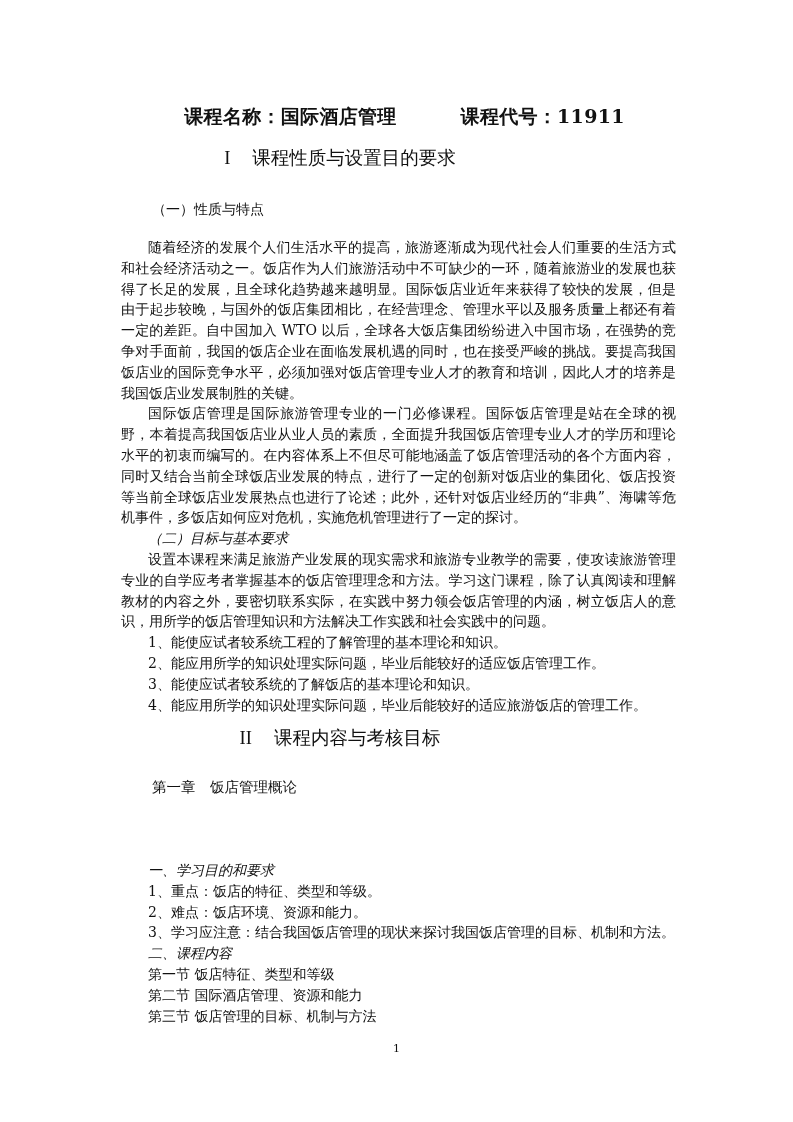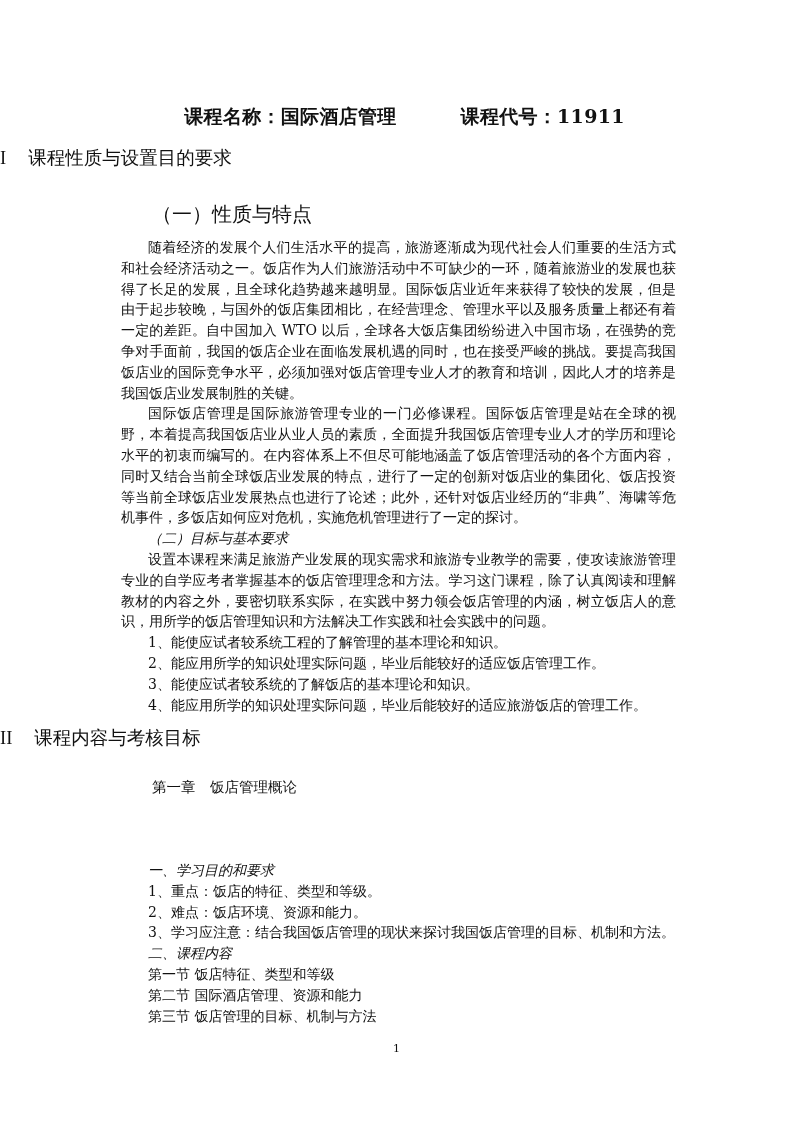--- a/index.html
+++ b/index.html
@@ -2,23 +2,23 @@
 <html><head>
 <meta charset="utf-8">
 <style>
   html, body { margin: 0; padding: 0; background: #ffffff; }
   body { width: 793px; height: 1122px; position: relative; overflow: hidden;
          font-family: "DejaVu Serif", "Liberation Serif", serif; color: #111; }
   .page { position: absolute; left: 0; top: 0; width: 793px; height: 1122px; background: #fff; }
   .course-title { position: absolute; top: 104px; left: 8px; width: 793px; text-align: center;
                   font-size: 19px; font-weight: bold; letter-spacing: 0.3px; white-space: pre; }
   .course-title .gap { display: inline-block; width: 64px; }
-  .part-heading { position: absolute; left: 0; width: 680px; text-align: left; font-size: 18.5px; }
+  .part-heading { position: absolute; left: 0; width: 680px; text-align: center; font-size: 18.5px; }
   .part-heading .num { display: inline-block; margin-right: 22px; font-family: "Liberation Serif", serif; }
-  .sub-heading { position: absolute; font-size: 20px; }
+  .sub-heading { position: absolute; font-size: 14px; }
   .body { position: absolute; left: 121px; width: 555px; font-size: 14px; line-height: 20.8px; }
   .para { text-align: justify; text-align-last: left; }
   .para.indent { text-indent: 27px; }
   .item { padding-left: 27px; }
   .plain { padding-left: 27px; font-style: italic; }
   .section-line { padding-left: 27px; }
   .page-number { position: absolute; top: 1042px; left: 0; width: 793px; text-align: center;
                  font-size: 11px; }
 </style>
 </head>

